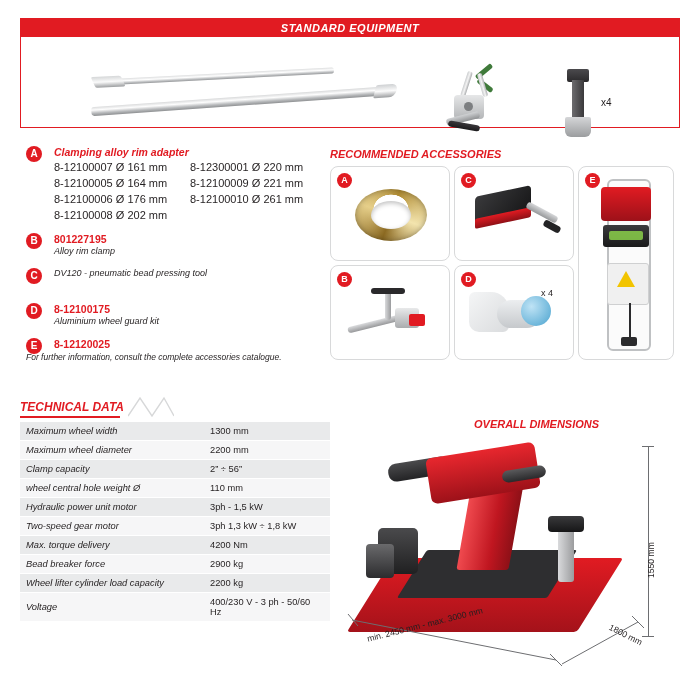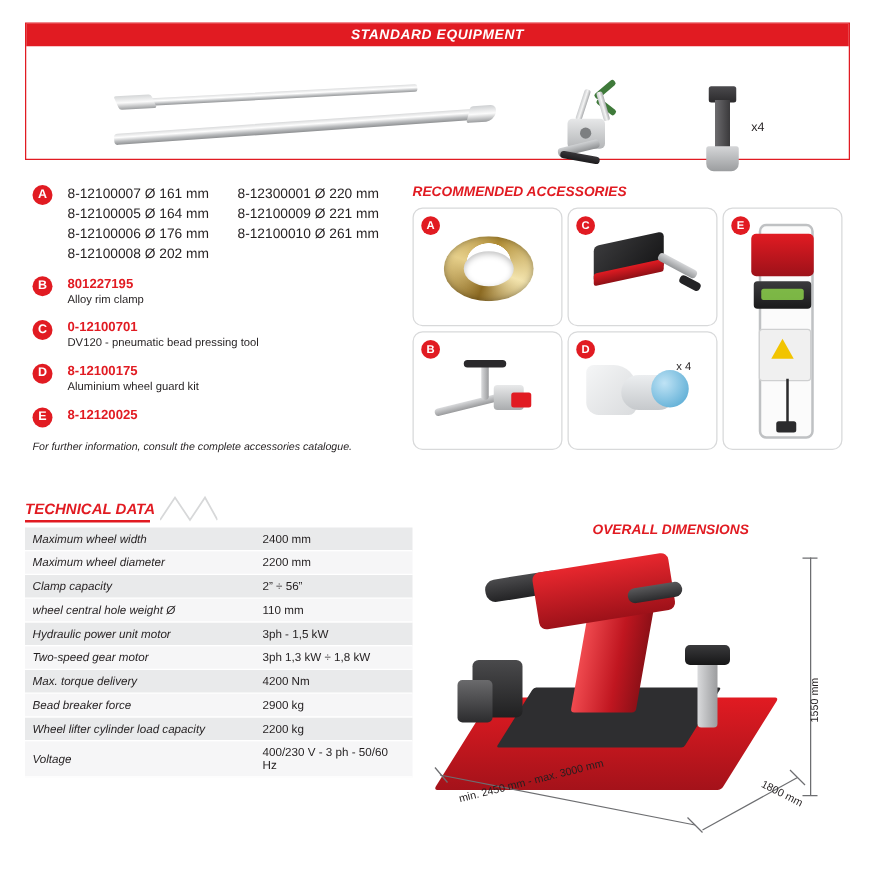--- a/index.html
+++ b/index.html
@@ -104,21 +104,21 @@
   
   .legend{position:absolute;left:26px;top:146px;width:300px;}
   .leg-item{position:relative;margin-bottom:9px;padding-left:28px;min-height:26px;}
   .badge{
     position:absolute;left:0;top:0;width:16px;height:16px;border-radius:50%;
     background:#e11b22;color:#fff;font-size:10px;font-weight:bold;
     text-align:center;line-height:16px;
   }
   .leg-code{font-size:10.5px;font-weight:bold;color:#e11b22;font-style:italic;}
   .leg-code.plain{font-style:normal;}
-  .leg-desc{font-size:9px;color:#231f20;margin-top:1px;}
+  .leg-desc{font-size:9px;color:#231f20;font-style:italic;margin-top:1px;}
   .codes{margin-top:2px;font-size:11px;line-height:1.45;color:#231f20;}
   .codes span{display:inline-block;width:136px;}
   .footnote{
     position:absolute;left:26px;top:352px;width:300px;
     font-size:8.5px;font-style:italic;color:#231f20;
   }
   
   .rec-title{
     position:absolute;left:330px;top:148px;
     font-size:11px;font-style:italic;font-weight:bold;color:#e11b22;
@@ -355,37 +355,37 @@
       <div class="foot"></div>
     </div>
     <div class="qty">x4</div>
   </div>
 </div>
 
 <div class="legend">
 
   <div class="leg-item">
     <div class="badge">A</div>
+    <div class="leg-code">Clamping alloy rim adapter</div>
     <div class="codes">
       <span>8-12100007 Ø 161 mm</span><span>8-12300001 Ø 220 mm</span><br>
       <span>8-12100005 Ø 164 mm</span><span>8-12100009 Ø 221 mm</span><br>
       <span>8-12100006 Ø 176 mm</span><span>8-12100010 Ø 261 mm</span><br>
       <span>8-12100008 Ø 202 mm</span>
     </div>
   </div>
 
   <div class="leg-item">
     <div class="badge">B</div>
     <div class="leg-code plain">801227195</div>
     <div class="leg-desc">Alloy rim clamp</div>
   </div>
 
   <div class="leg-item">
     <div class="badge">C</div>
-    <div class="leg-code plain">0-12100701</div>
     <div class="leg-desc">DV120 - pneumatic bead pressing tool</div>
   </div>
 
   <div class="leg-item">
     <div class="badge">D</div>
     <div class="leg-code plain">8-12100175</div>
     <div class="leg-desc">Aluminium wheel guard kit</div>
   </div>
 
   <div class="leg-item">
@@ -450,21 +450,21 @@
 <div class="tech-title">TECHNICAL DATA</div>
 <div class="tech-underline"></div>
 <svg class="tech-deco" viewBox="0 0 46 22">
   <polyline points="0,20 12,2 24,20 36,2 46,20" fill="none" stroke="#d7d8d9" stroke-width="1.4"></polyline>
 </svg>
 
 <table class="tech">
   <tbody>
       <tr>
     <td class="lbl">Maximum wheel width</td>
-    <td class="val">2400 mm</td>
+    <td class="val">1300 mm</td>
   </tr>
   <tr>
     <td class="lbl">Maximum wheel diameter</td>
     <td class="val">2200 mm</td>
   </tr>
   <tr>
     <td class="lbl">Clamp capacity</td>
     <td class="val">2” ÷ 56”</td>
   </tr>
   <tr>

